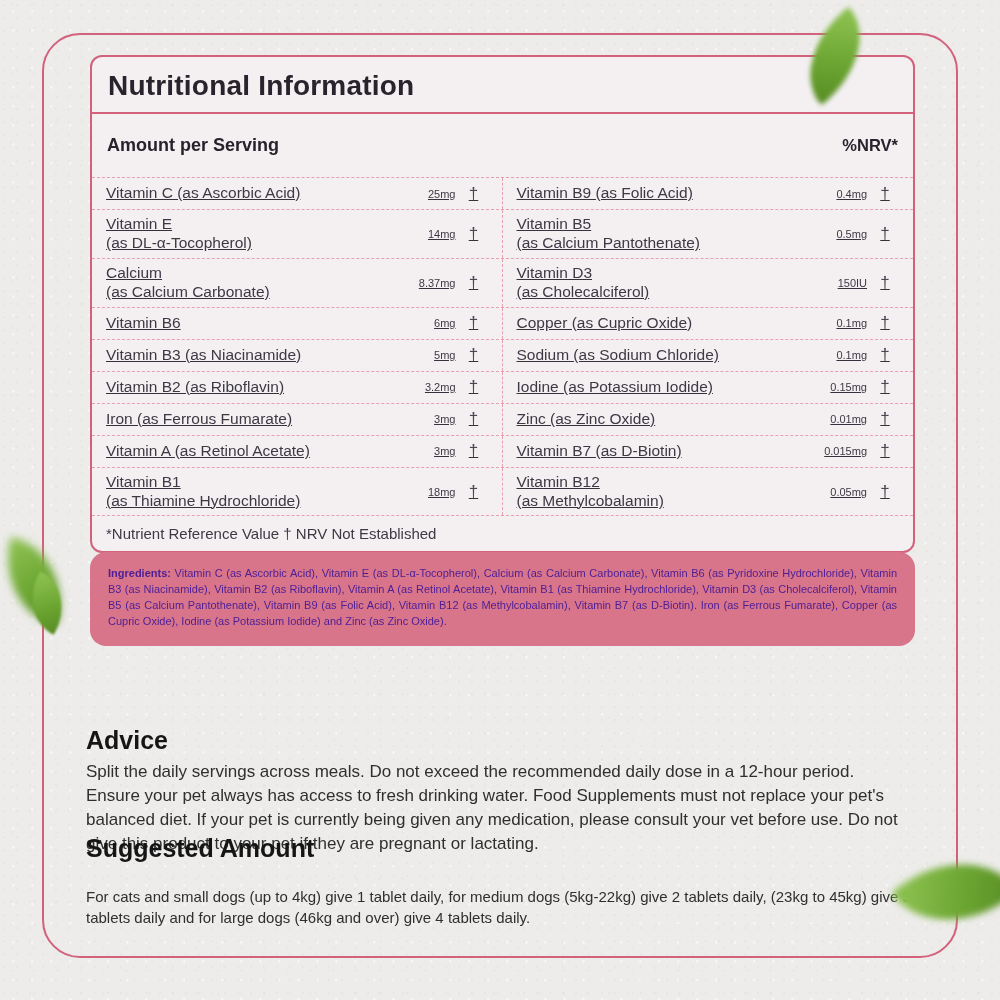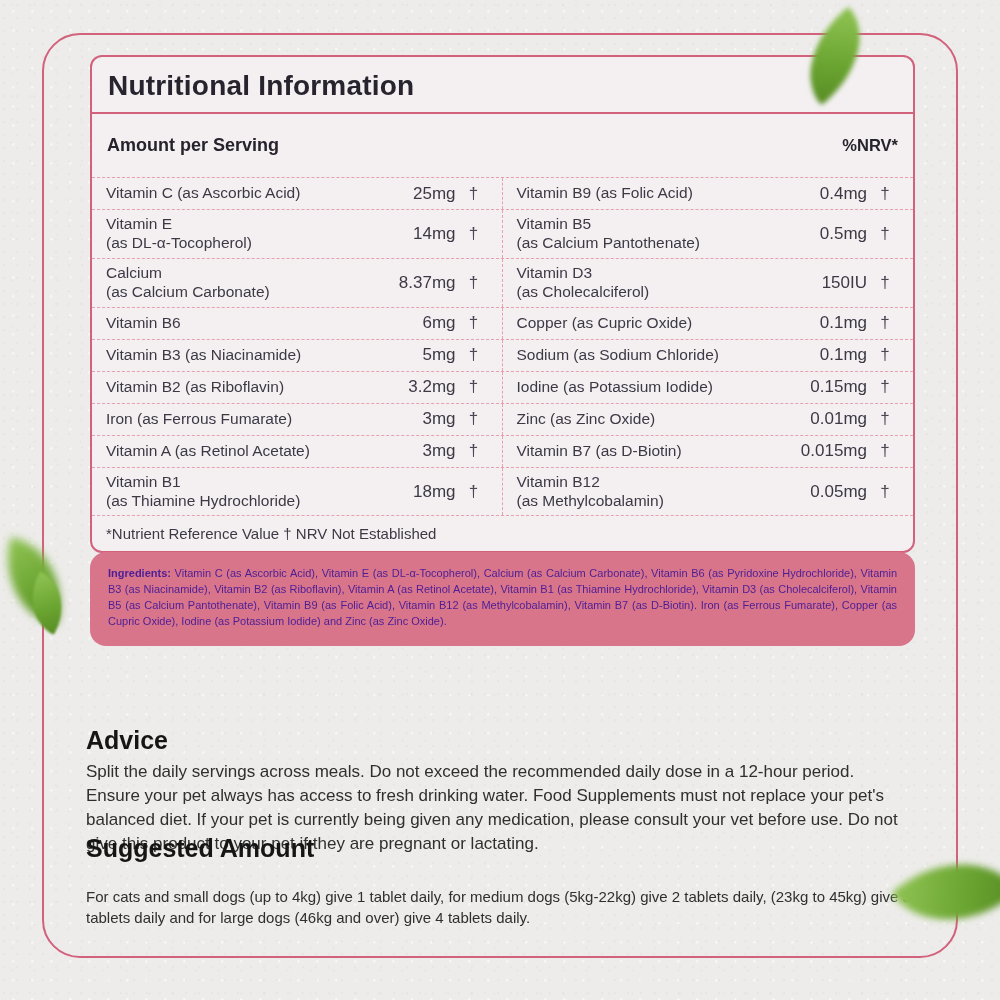--- a/index.html
+++ b/index.html
@@ -51,35 +51,36 @@
     padding: 21px 15px;
     font-weight: bold;
   }
   .card-header .hl { font-size: 18px; color: #26232c; }
   .card-header .hr { font-size: 16.5px; color: #26232c; }
   .trows { width: 100%; }
   .trow {
     display: grid;
     grid-template-columns: 1fr 1fr;
     border-top: 1px dashed #e6a0af;
+    text-decoration: underline;
   }
   .cell {
     display: flex;
     align-items: center;
     padding: 5px 10px 5px 14px;
     box-sizing: border-box;
     min-height: 31px;
   }
   .cell.left { border-right: 1px dashed #e6a0af; }
   .nm { flex: 1; font-size: 15.5px; line-height: 1.22; color: #3c3945; }
   .nm .sub { display: block; }
   .amt {
     width: 72px;
     text-align: right;
-    font-size: 17px;
+    font-size: 11px;
     color: #3c3945;
     white-space: nowrap;
   }
   .dag {
     width: 36px;
     text-align: center;
     font-size: 17px;
     color: #4a4752;
   }
   .footnote {

